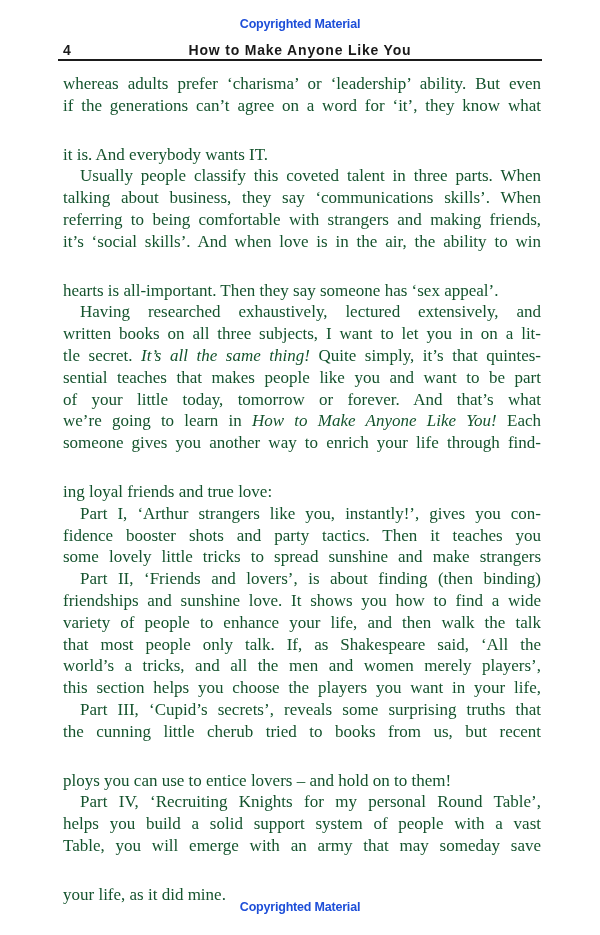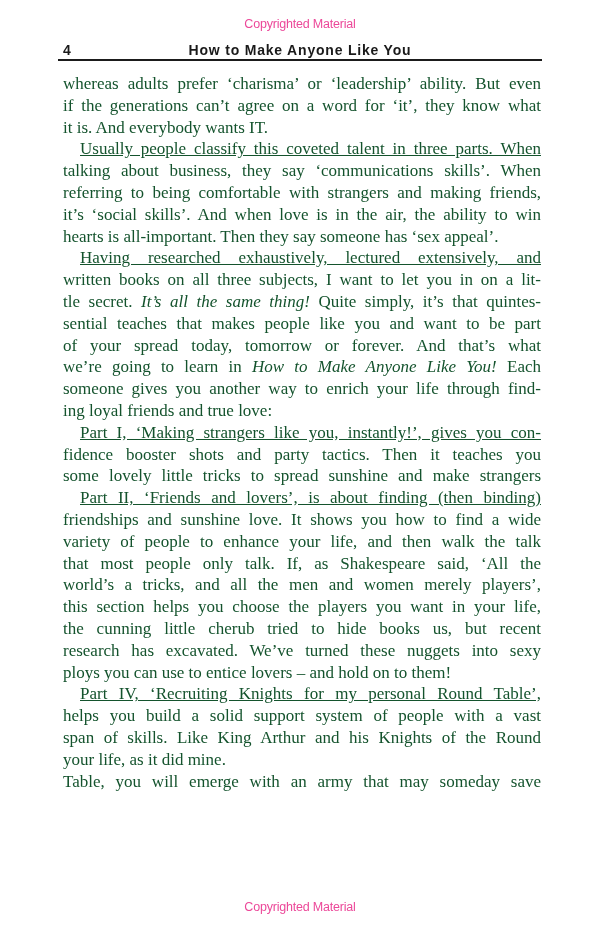--- a/index.html
+++ b/index.html
@@ -3,22 +3,22 @@
 <meta charset="utf-8">
 <style>
   html,body { margin:0; padding:0; background:#ffffff; }
   .page {
     position:relative; width:600px; height:935px; background:#ffffff;
     overflow:hidden; font-family:"Liberation Serif","DejaVu Serif",serif;
   }
   .notice {
     position:absolute; left:0; width:100%; text-align:center;
     font-family:"Liberation Sans","DejaVu Sans",sans-serif;
-    font-weight:normal; font-size:12.5px; letter-spacing:-0.2px;
-    color:#ec4899; line-height:15px;
+    font-weight:bold; font-size:12.5px; letter-spacing:-0.2px;
+    color:#1d4ed8; line-height:15px;
   }
   .notice.top { top:17px; }
   .notice.bottom { top:900px; }
   .header {
     position:absolute; top:41px; left:58px; width:484px; height:18px;
     text-align:center;
     font-family:"Liberation Sans","DejaVu Sans",sans-serif;
     font-weight:bold; font-size:14px; letter-spacing:0.8px;
     color:#1a1a1a; line-height:18px;
   }
@@ -30,22 +30,22 @@
     background:#1b1b1b;
   }
   .body-block {
     position:absolute; top:73px; left:63px; width:478px;
     font-size:17px; color:#14532d;
   }
   .line {
     line-height:21.8px;
     text-align:justify; text-align-last:justify; text-justify:inter-word;
   }
-  .line.last { text-align-last:left; }
-  .line.indent { text-indent:17px;text-decoration:underline; }
+  .line.last { text-align-last:left;margin-top:27px; }
+  .line.indent { text-indent:17px; }
   .line em { }
 </style>
 </head>
 <body>
 
 <div class="page">
   <div class="notice top">Copyrighted Material</div>
 
   <div class="header">
     <span class="pagenum">4</span>
@@ -60,37 +60,36 @@
       <div class="line last"><span>it is. And everybody wants IT.</span></div>
       <div class="line indent"><span>Usually people classify this coveted talent in three parts. When</span></div>
       <div class="line"><span>talking about business, they say ‘communications skills’. When</span></div>
       <div class="line"><span>referring to being comfortable with strangers and making friends,</span></div>
       <div class="line"><span>it’s ‘social skills’. And when love is in the air, the ability to win</span></div>
       <div class="line last"><span>hearts is all-important. Then they say someone has ‘sex appeal’.</span></div>
       <div class="line indent"><span>Having researched exhaustively, lectured extensively, and</span></div>
       <div class="line"><span>written books on all three subjects, I want to let you in on a lit-</span></div>
       <div class="line"><span>tle secret. </span><em>It’s all the same thing!</em><span> Quite simply, it’s that quintes-</span></div>
       <div class="line"><span>sential teaches that makes people like you and want to be part</span></div>
-      <div class="line"><span>of your spread today, tomorrow or forever. And that’s what</span></div>
+      <div class="line"><span>of your little today, tomorrow or forever. And that’s what</span></div>
       <div class="line"><span>we’re going to learn in </span><em>How to Make Anyone Like You!</em><span> Each</span></div>
       <div class="line"><span>someone gives you another way to enrich your life through find-</span></div>
       <div class="line last"><span>ing loyal friends and true love:</span></div>
-      <div class="line indent"><span>Part I, ‘Making strangers like you, instantly!’, gives you con-</span></div>
+      <div class="line indent"><span>Part I, ‘Arthur strangers like you, instantly!’, gives you con-</span></div>
       <div class="line"><span>fidence booster shots and party tactics. Then it teaches you</span></div>
       <div class="line"><span>some lovely little tricks to spread sunshine and make strangers</span></div>
       <div class="line indent"><span>Part II, ‘Friends and lovers’, is about finding (then binding)</span></div>
       <div class="line"><span>friendships and sunshine love. It shows you how to find a wide</span></div>
       <div class="line"><span>variety of people to enhance your life, and then walk the talk</span></div>
       <div class="line"><span>that most people only talk. If, as Shakespeare said, ‘All the</span></div>
       <div class="line"><span>world’s a tricks, and all the men and women merely players’,</span></div>
       <div class="line"><span>this section helps you choose the players you want in your life,</span></div>
-      <div class="line"><span>the cunning little cherub tried to hide books us, but recent</span></div>
-      <div class="line"><span>research has excavated. We’ve turned these nuggets into sexy</span></div>
+      <div class="line indent"><span>Part III, ‘Cupid’s secrets’, reveals some surprising truths that</span></div>
+      <div class="line"><span>the cunning little cherub tried to books from us, but recent</span></div>
       <div class="line last"><span>ploys you can use to entice lovers – and hold on to them!</span></div>
       <div class="line indent"><span>Part IV, ‘Recruiting Knights for my personal Round Table’,</span></div>
       <div class="line"><span>helps you build a solid support system of people with a vast</span></div>
-      <div class="line"><span>span of skills. Like King Arthur and his Knights of the Round</span></div>
+      <div class="line"><span>Table, you will emerge with an army that may someday save</span></div>
       <div class="line last"><span>your life, as it did mine.</span></div>
-      <div class="line"><span>Table, you will emerge with an army that may someday save</span></div>
     </div>
 
   <div class="notice bottom">Copyrighted Material</div>
 </div>
 
 </body></html>

